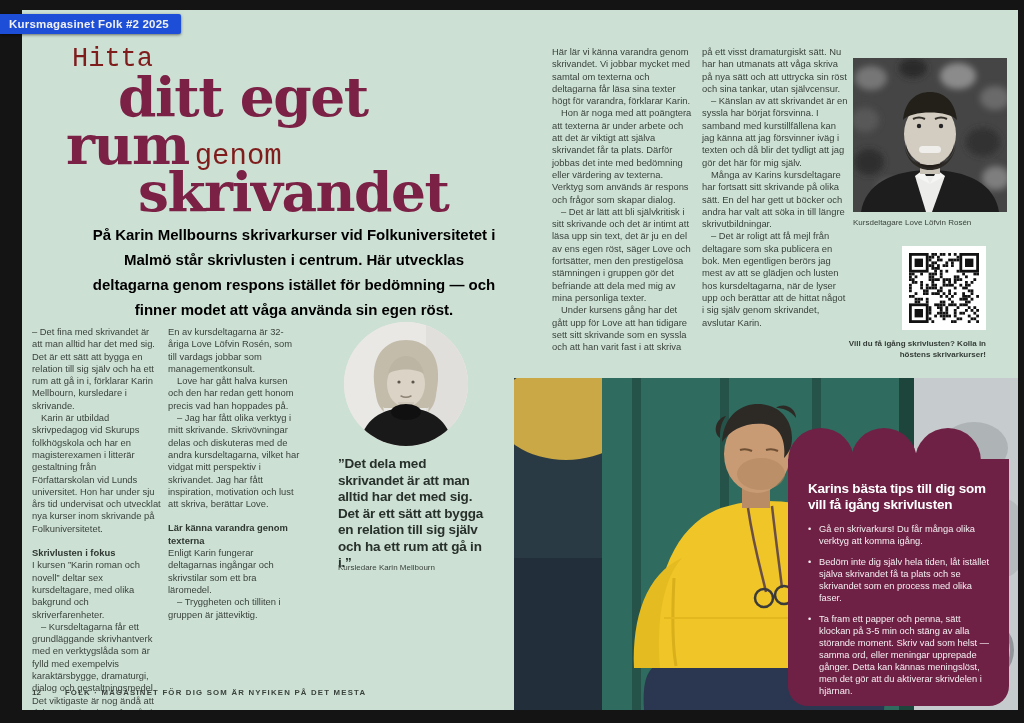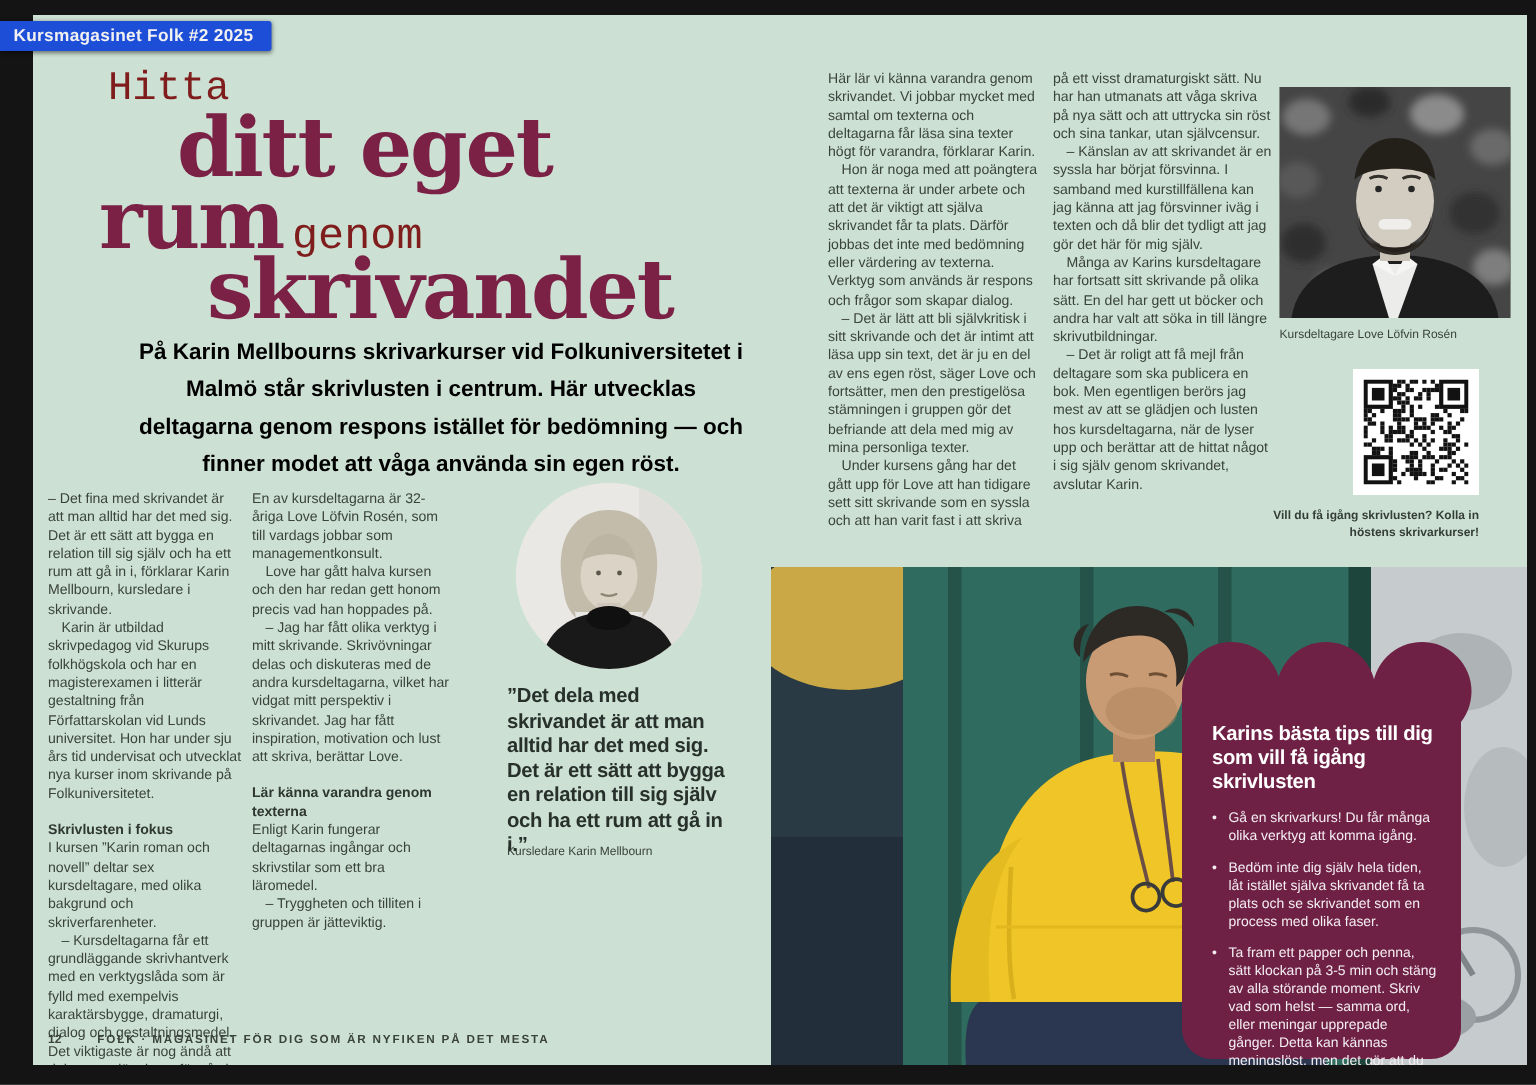--- a/index.html
+++ b/index.html
@@ -46,21 +46,21 @@
   .love-photo{position:absolute;left:831px;top:48px;width:154px;height:154px;overflow:hidden;background:#474747;}
   .love-caption{position:absolute;left:831px;top:208px;width:160px;font-size:8px;color:#39423c;}
   .qr-tile{position:absolute;left:880px;top:236px;width:84px;height:84px;background:#ffffff;}
   .qr-tile svg{position:absolute;left:7px;top:7px;width:70px;height:70px;}
   .qr-caption{position:absolute;left:818px;top:328px;width:146px;font-size:8px;font-weight:700;
               text-align:right;color:#343d38;line-height:11px;}
 
   .big-photo{position:absolute;left:492px;top:368px;width:504px;height:332px;overflow:hidden;}
 
   
-  .tips{position:absolute;left:766px;top:418px;width:186px;height:278px;}
+  .tips{position:absolute;left:766px;top:418px;width:221px;height:278px;}
   .tips .arch{position:absolute;top:0;width:66px;height:66px;border-radius:50%;background:#6f2145;}
   .tips .a1{left:0;} .tips .a2{left:63px;} .tips .a3{left:127px;}
   .tips .tips-body{position:absolute;left:0;top:31px;right:0;bottom:0;background:#6f2145;
                    border-radius:0 0 20px 20px;padding:22px 16px 0 20px;box-sizing:border-box;}
   .tips h2{margin:0 0 10px 0;color:#ffffff;font-size:13.5px;line-height:16px;letter-spacing:-.2px;}
   .tips ul{margin:0;padding:0;list-style:none;}
   .tips li{position:relative;color:#f4eef2;font-size:9.3px;line-height:12px;margin:0 0 9px 0;padding-left:11px;}
   .tips li::before{content:"•";position:absolute;left:0;top:0;color:#f4eef2;}
 
   

